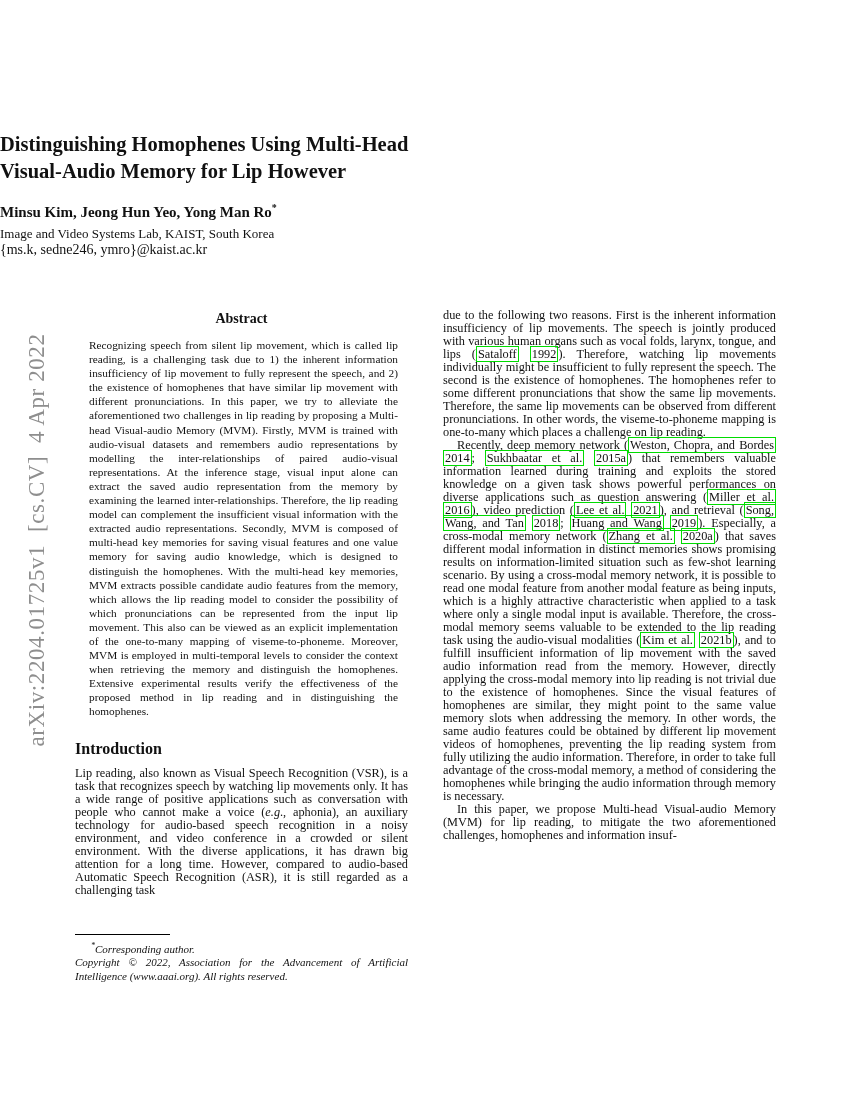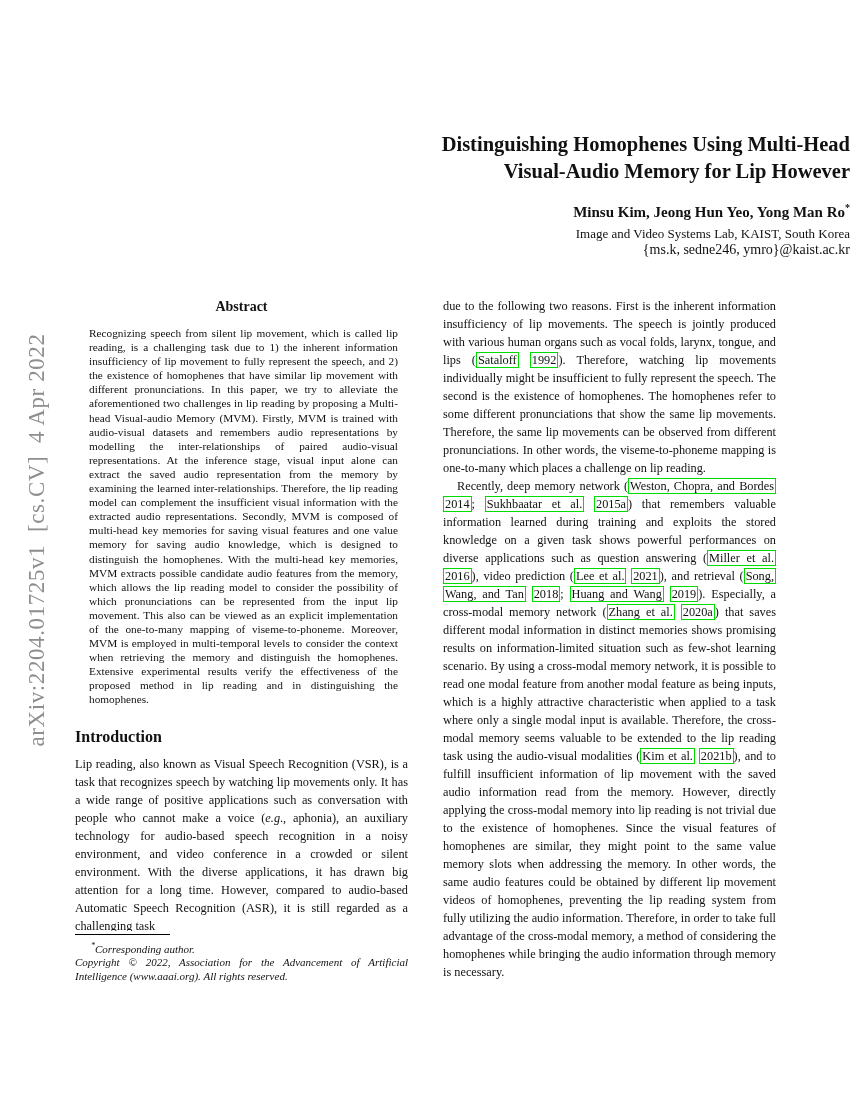--- a/index.html
+++ b/index.html
@@ -16,37 +16,37 @@
   }
   .page{position:relative;width:850px;height:1100px;background:#ffffff;overflow:hidden;}
 
   .watermark{
     position:absolute;left:37px;top:540px;
     transform:translate(-50%,-50%) rotate(-90deg);
     white-space:pre;font-size:23px;letter-spacing:.6px;
     color:var(--watermark-color);
   }
 
-  .header{position:absolute;top:131px;left:0;width:850px;text-align:right;}
+  .header{position:absolute;top:131px;left:0;width:850px;text-align:left;}
   .title{margin:0;font-size:20.5px;font-weight:bold;line-height:26.5px;}
   .authors{margin-top:15px;font-size:15px;font-weight:bold;line-height:18px;}
   .authors sup{font-size:10px;font-weight:bold;}
   .affil{margin-top:5px;font-size:13px;line-height:15px;}
   .email{margin-top:1px;font-size:14px;line-height:15px;}
 
-  .col{position:absolute;width:333px;text-align:justify;hyphens:auto;-webkit-hyphens:auto;}
+  .col{position:absolute;width:333px;text-align:justify;hyphens:auto;margin-top:12px;-webkit-hyphens:auto;}
   .col-left{left:75px;top:297px;}
   .col-right{left:443px;top:297px;}
 
   .abstract-heading{text-align:center;font-weight:bold;font-size:14px;margin:2px 0 11px 0;}
   .abstract-text{font-size:11.3px;line-height:14.1px;margin:0 10px 0 14px;text-align:justify;}
 
   .section-heading{text-align:left;font-weight:bold;font-size:16px;margin:21px 0 9px 0;}
 
-  p.body{font-size:12.3px;line-height:18px;margin:0;text-align:justify;}
+  p.body{font-size:12.3px;line-height:13px;margin:0;text-align:justify;}
   p.indent{text-indent:14px;}
 
   .footnote{
     position:absolute;left:75px;top:931px;width:333px;background:#ffffff;
     font-size:11px;line-height:13.6px;text-align:justify;padding-top:3px;min-height:60px;font-style:italic;
   }
   .footnote-rule{width:95px;height:0;border-top:1.2px solid #000;margin-bottom:4px;}
   .fn-first{text-indent:16px;}
   .footnote sup{font-size:8px;}
 
@@ -74,20 +74,21 @@
   <div class="col col-left">
     <div class="abstract-heading">Abstract</div>
     <p class="abstract-text">Recognizing speech from silent lip movement, which is called lip reading, is a challenging task due to 1) the inherent information insufficiency of lip movement to fully represent the speech, and 2) the existence of homophenes that have similar lip movement with different pronunciations. In this paper, we try to alleviate the aforementioned two challenges in lip reading by proposing a Multi-head Visual-audio Memory (MVM). Firstly, MVM is trained with audio-visual datasets and remembers audio representations by modelling the inter-relationships of paired audio-visual representations. At the inference stage, visual input alone can extract the saved audio representation from the memory by examining the learned inter-relationships. Therefore, the lip reading model can complement the insufficient visual information with the extracted audio representations. Secondly, MVM is composed of multi-head key memories for saving visual features and one value memory for saving audio knowledge, which is designed to distinguish the homophenes. With the multi-head key memories, MVM extracts possible candidate audio features from the memory, which allows the lip reading model to consider the possibility of which pronunciations can be represented from the input lip movement. This also can be viewed as an explicit implementation of the one-to-many mapping of viseme-to-phoneme. Moreover, MVM is employed in multi-temporal levels to consider the context when retrieving the memory and distinguish the homophenes. Extensive experimental results verify the effectiveness of the proposed method in lip reading and in distinguishing the homophenes.</p>
     <div class="section-heading">Introduction</div>
     <p class="body">Lip reading, also known as Visual Speech Recognition (VSR), is a task that recognizes speech by watching lip movements only. It has a wide range of positive applications such as conversation with people who cannot make a voice (<em>e.g</em>., aphonia), an auxiliary technology for audio-based speech recognition in a noisy environment, and video conference in a crowded or silent environment. With the diverse applications, it has drawn big attention for a long time. However, compared to audio-based Automatic Speech Recognition (ASR), it is still regarded as a challenging task</p>
   </div>
 
   <div class="col col-right">
     <p class="body">due to the following two reasons. First is the inherent information insufficiency of lip movements. The speech is jointly produced with various human organs such as vocal folds, larynx, tongue, and lips (<span class="cite">Sataloff</span> <span class="cite">1992</span>). Therefore, watching lip movements individually might be insufficient to fully represent the speech. The second is the existence of homophenes. The homophenes refer to some different pronunciations that show the same lip movements. Therefore, the same lip movements can be observed from different pronunciations. In other words, the viseme-to-phoneme mapping is one-to-many which places a challenge on lip reading.</p>
     <p class="body indent">Recently, deep memory network (<span class="cite">Weston, Chopra, and Bordes</span> <span class="cite">2014</span>; <span class="cite">Sukhbaatar et al.</span> <span class="cite">2015a</span>) that remembers valuable information learned during training and exploits the stored knowledge on a given task shows powerful performances on diverse applications such as question answering (<span class="cite">Miller et al.</span> <span class="cite">2016</span>), video prediction (<span class="cite">Lee et al.</span> <span class="cite">2021</span>), and retrieval (<span class="cite">Song, Wang, and Tan</span> <span class="cite">2018</span>; <span class="cite">Huang and Wang</span> <span class="cite">2019</span>). Especially, a cross-modal memory network (<span class="cite">Zhang et al.</span> <span class="cite">2020a</span>) that saves different modal information in distinct memories shows promising results on information-limited situation such as few-shot learning scenario. By using a cross-modal memory network, it is possible to read one modal feature from another modal feature as being inputs, which is a highly attractive characteristic when applied to a task where only a single modal input is available. Therefore, the cross-modal memory seems valuable to be extended to the lip reading task using the audio-visual modalities (<span class="cite">Kim et al.</span> <span class="cite">2021b</span>), and to fulfill insufficient information of lip movement with the saved audio information read from the memory. However, directly applying the cross-modal memory into lip reading is not trivial due to the existence of homophenes. Since the visual features of homophenes are similar, they might point to the same value memory slots when addressing the memory. In other words, the same audio features could be obtained by different lip movement videos of homophenes, preventing the lip reading system from fully utilizing the audio information. Therefore, in order to take full advantage of the cross-modal memory, a method of considering the homophenes while bringing the audio information through memory is necessary.</p>
+    <p class="body indent">In this paper, we propose Multi-head Visual-audio Memory (MVM) for lip reading, to mitigate the two aforementioned challenges, homophenes and information insuf-</p>
   </div>
 
   <div class="footnote">
     <div class="footnote-rule"></div>
     <div class="fn-first"><sup>*</sup><span>Corresponding author.</span></div>
     <div>Copyright © 2022, Association for the Advancement of Artificial Intelligence (www.aaai.org). All rights reserved.</div>
   </div>
 
 </div>
 

